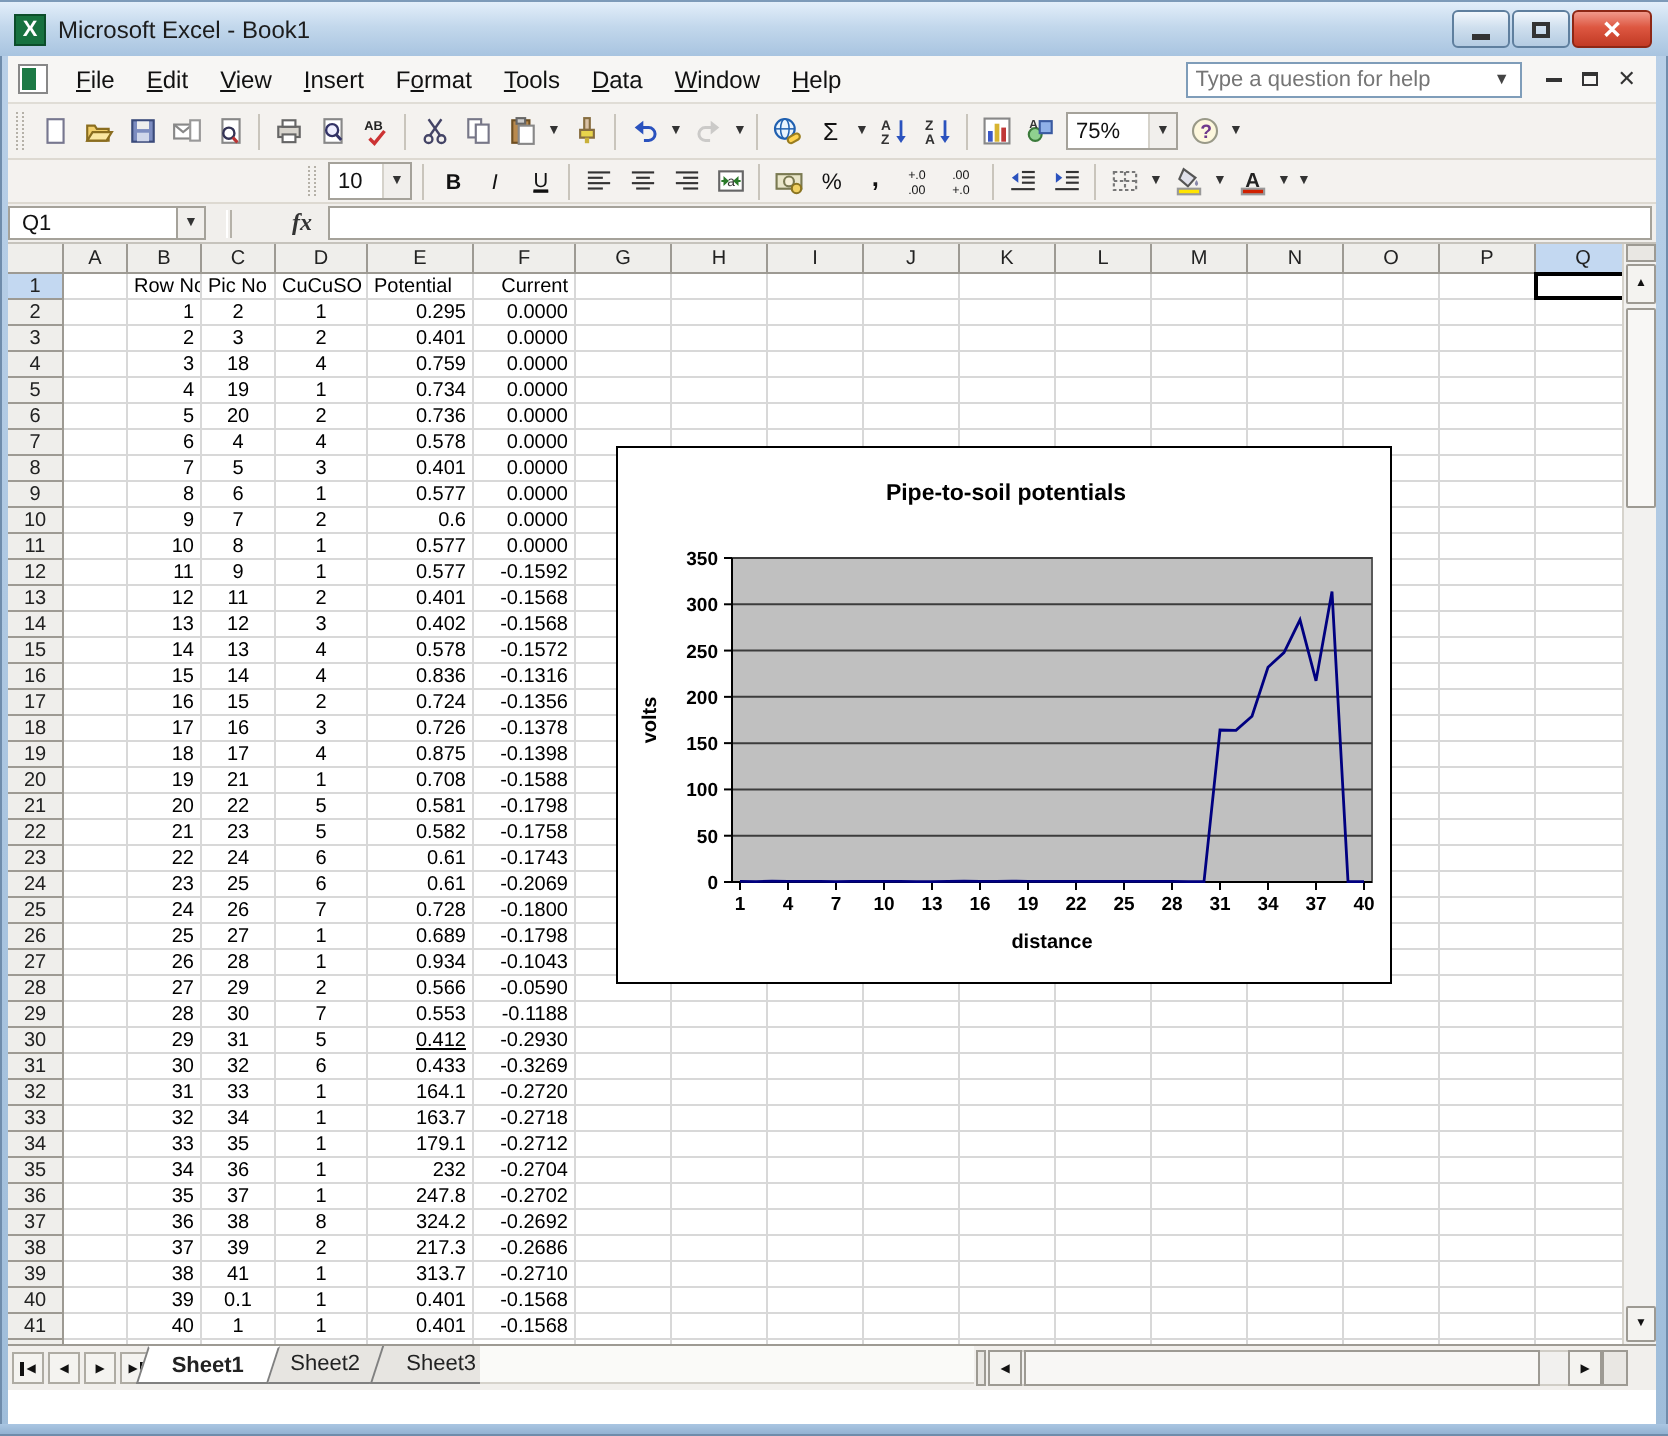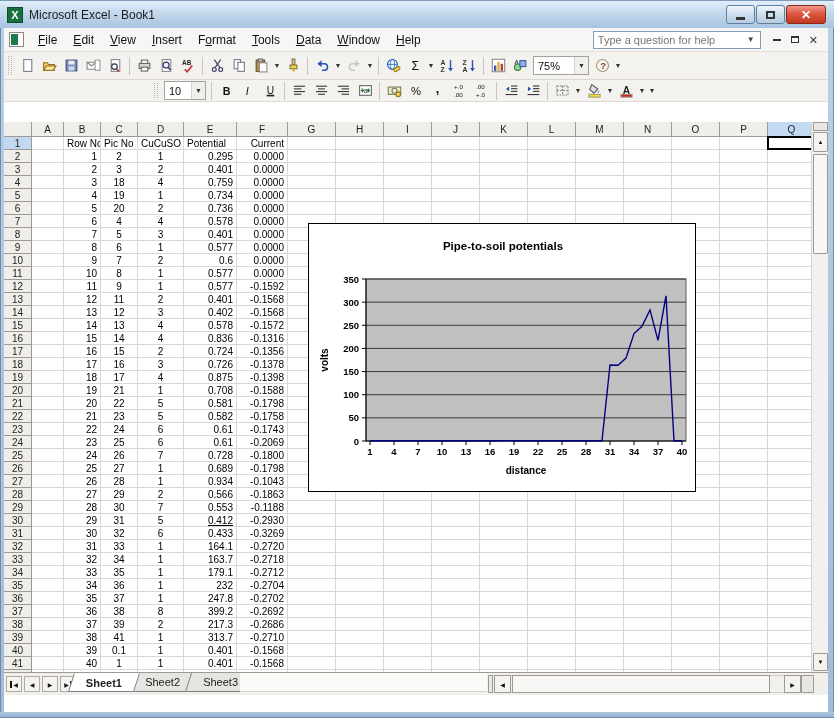--- a/index.html
+++ b/index.html
@@ -439,20 +439,27 @@
           <svg width="15" height="15" viewBox="0 0 14 14">
             <text x="3.4" y="10" font-size="9.5" font-weight="bold" fill="#222">A</text>
             <rect x="1.8" y="10.6" width="10.4" height="2.6" fill="#d02000" stroke="#999"></rect>
           </svg>
         </div>
         <div class="tbdd">▼</div>
         <div class="tbdd">▼</div>
       </div>
   </div>
 
+  <div class="formulabar">
+    <div class="namebox">Q1</div>
+    <div class="namedd">▼</div>
+    <div class="fbsep"></div>
+    <div class="fxbtn">fx</div>
+    <div class="fview"></div>
+  </div>
 
   <div class="sheet" id="sheet-grid">
       <div class="grow">
         <div class="ghc" style="width: 28px; height: 15px;"></div>
         <div class="ghc" style="width: 32px; height: 15px;">A</div>
         <div class="ghc" style="width: 37px; height: 15px;">B</div>
         <div class="ghc" style="width: 37px; height: 15px;">C</div>
         <div class="ghc" style="width: 46px; height: 15px;">D</div>
         <div class="ghc" style="width: 53px; height: 15px;">E</div>
         <div class="ghc" style="width: 51px; height: 15px;">F</div>
@@ -1008,21 +1015,21 @@
         <div class="gc al-l" style="width: 48px; height: 13px;"></div>
         <div class="gc al-l" style="width: 48px; height: 13px;"></div>
       </div>
       <div class="grow">
         <div class="grh" style="width: 28px; height: 13px;">28</div>
         <div class="gc al-l" style="width: 32px; height: 13px;"></div>
         <div class="gc al-r" style="width: 37px; height: 13px;">27</div>
         <div class="gc al-c" style="width: 37px; height: 13px;">29</div>
         <div class="gc al-c" style="width: 46px; height: 13px;">2</div>
         <div class="gc al-r" style="width: 53px; height: 13px;">0.566</div>
-        <div class="gc al-r" style="width: 51px; height: 13px;">-0.1863</div>
+        <div class="gc al-r" style="width: 51px; height: 13px;">-0.0590</div>
         <div class="gc al-l" style="width: 48px; height: 13px;"></div>
         <div class="gc al-l" style="width: 48px; height: 13px;"></div>
         <div class="gc al-l" style="width: 48px; height: 13px;"></div>
         <div class="gc al-l" style="width: 48px; height: 13px;"></div>
         <div class="gc al-l" style="width: 48px; height: 13px;"></div>
         <div class="gc al-l" style="width: 48px; height: 13px;"></div>
         <div class="gc al-l" style="width: 48px; height: 13px;"></div>
         <div class="gc al-l" style="width: 48px; height: 13px;"></div>
         <div class="gc al-l" style="width: 48px; height: 13px;"></div>
         <div class="gc al-l" style="width: 48px; height: 13px;"></div>
@@ -1187,21 +1194,21 @@
         <div class="gc al-l" style="width: 48px; height: 13px;"></div>
         <div class="gc al-l" style="width: 48px; height: 13px;"></div>
         <div class="gc al-l" style="width: 48px; height: 13px;"></div>
       </div>
       <div class="grow">
         <div class="grh" style="width: 28px; height: 13px;">37</div>
         <div class="gc al-l" style="width: 32px; height: 13px;"></div>
         <div class="gc al-r" style="width: 37px; height: 13px;">36</div>
         <div class="gc al-c" style="width: 37px; height: 13px;">38</div>
         <div class="gc al-c" style="width: 46px; height: 13px;">8</div>
-        <div class="gc al-r" style="width: 53px; height: 13px;">399.2</div>
+        <div class="gc al-r" style="width: 53px; height: 13px;">324.2</div>
         <div class="gc al-r" style="width: 51px; height: 13px;">-0.2692</div>
         <div class="gc al-l" style="width: 48px; height: 13px;"></div>
         <div class="gc al-l" style="width: 48px; height: 13px;"></div>
         <div class="gc al-l" style="width: 48px; height: 13px;"></div>
         <div class="gc al-l" style="width: 48px; height: 13px;"></div>
         <div class="gc al-l" style="width: 48px; height: 13px;"></div>
         <div class="gc al-l" style="width: 48px; height: 13px;"></div>
         <div class="gc al-l" style="width: 48px; height: 13px;"></div>
         <div class="gc al-l" style="width: 48px; height: 13px;"></div>
         <div class="gc al-l" style="width: 48px; height: 13px;"></div>

